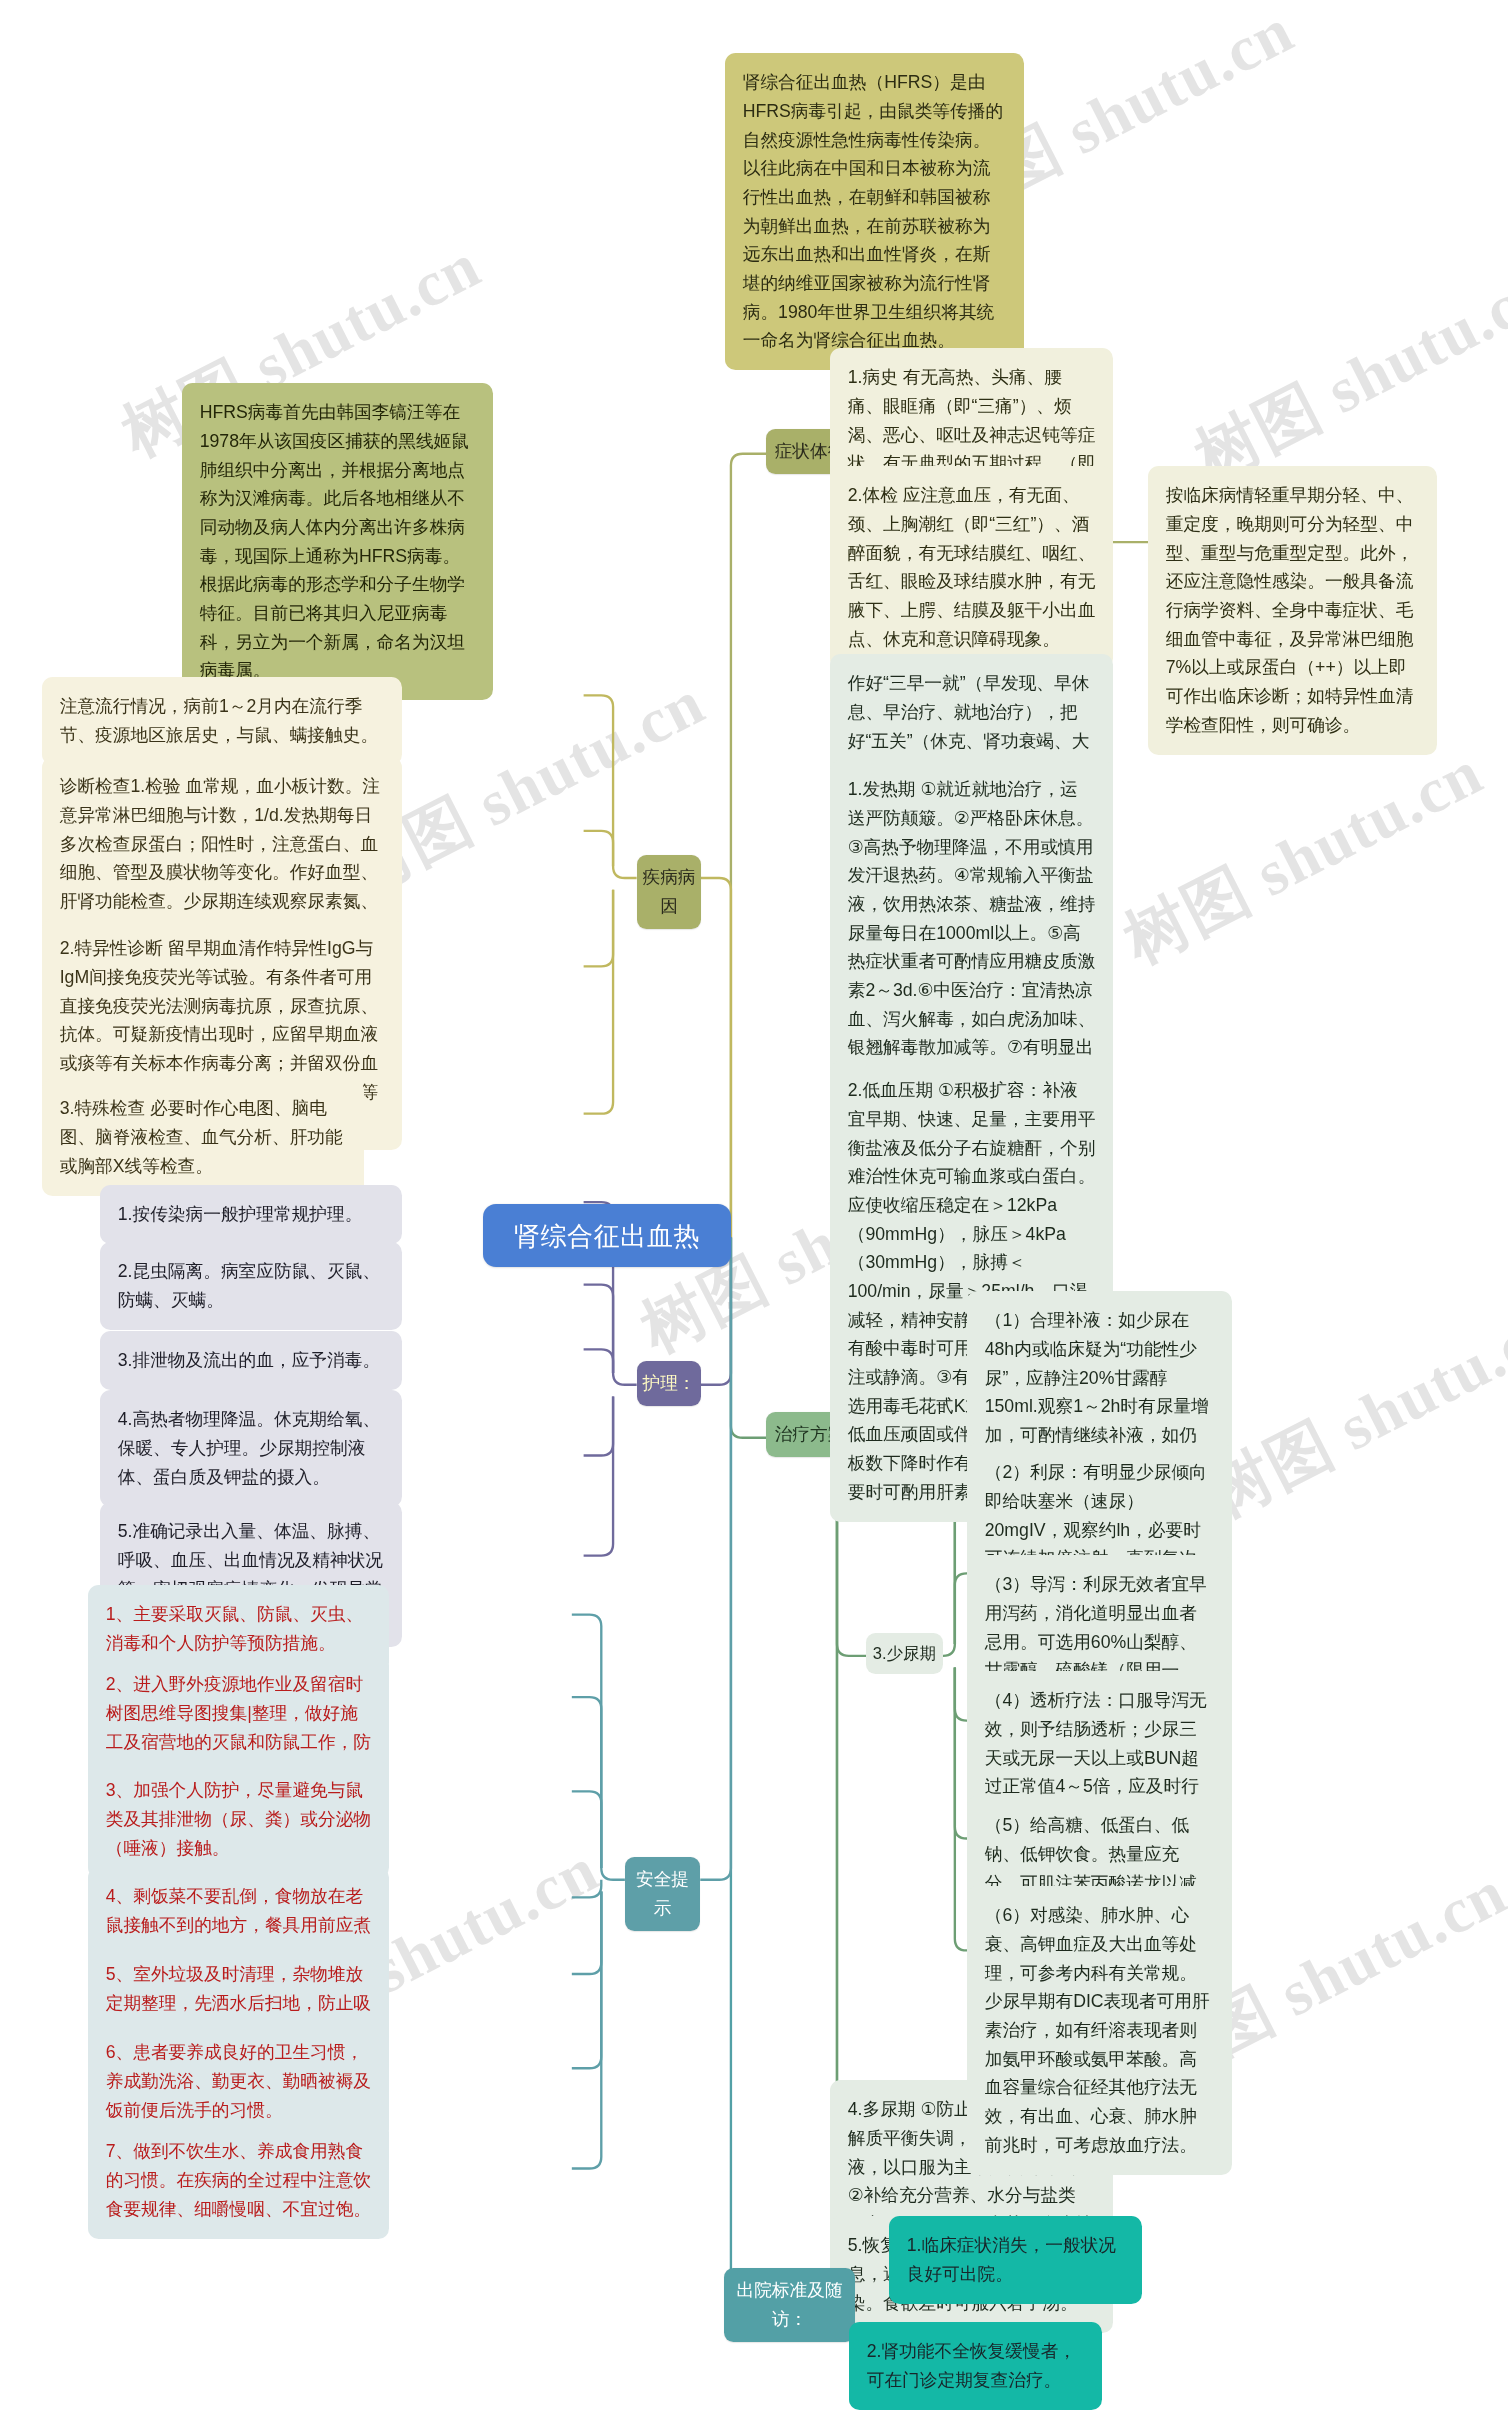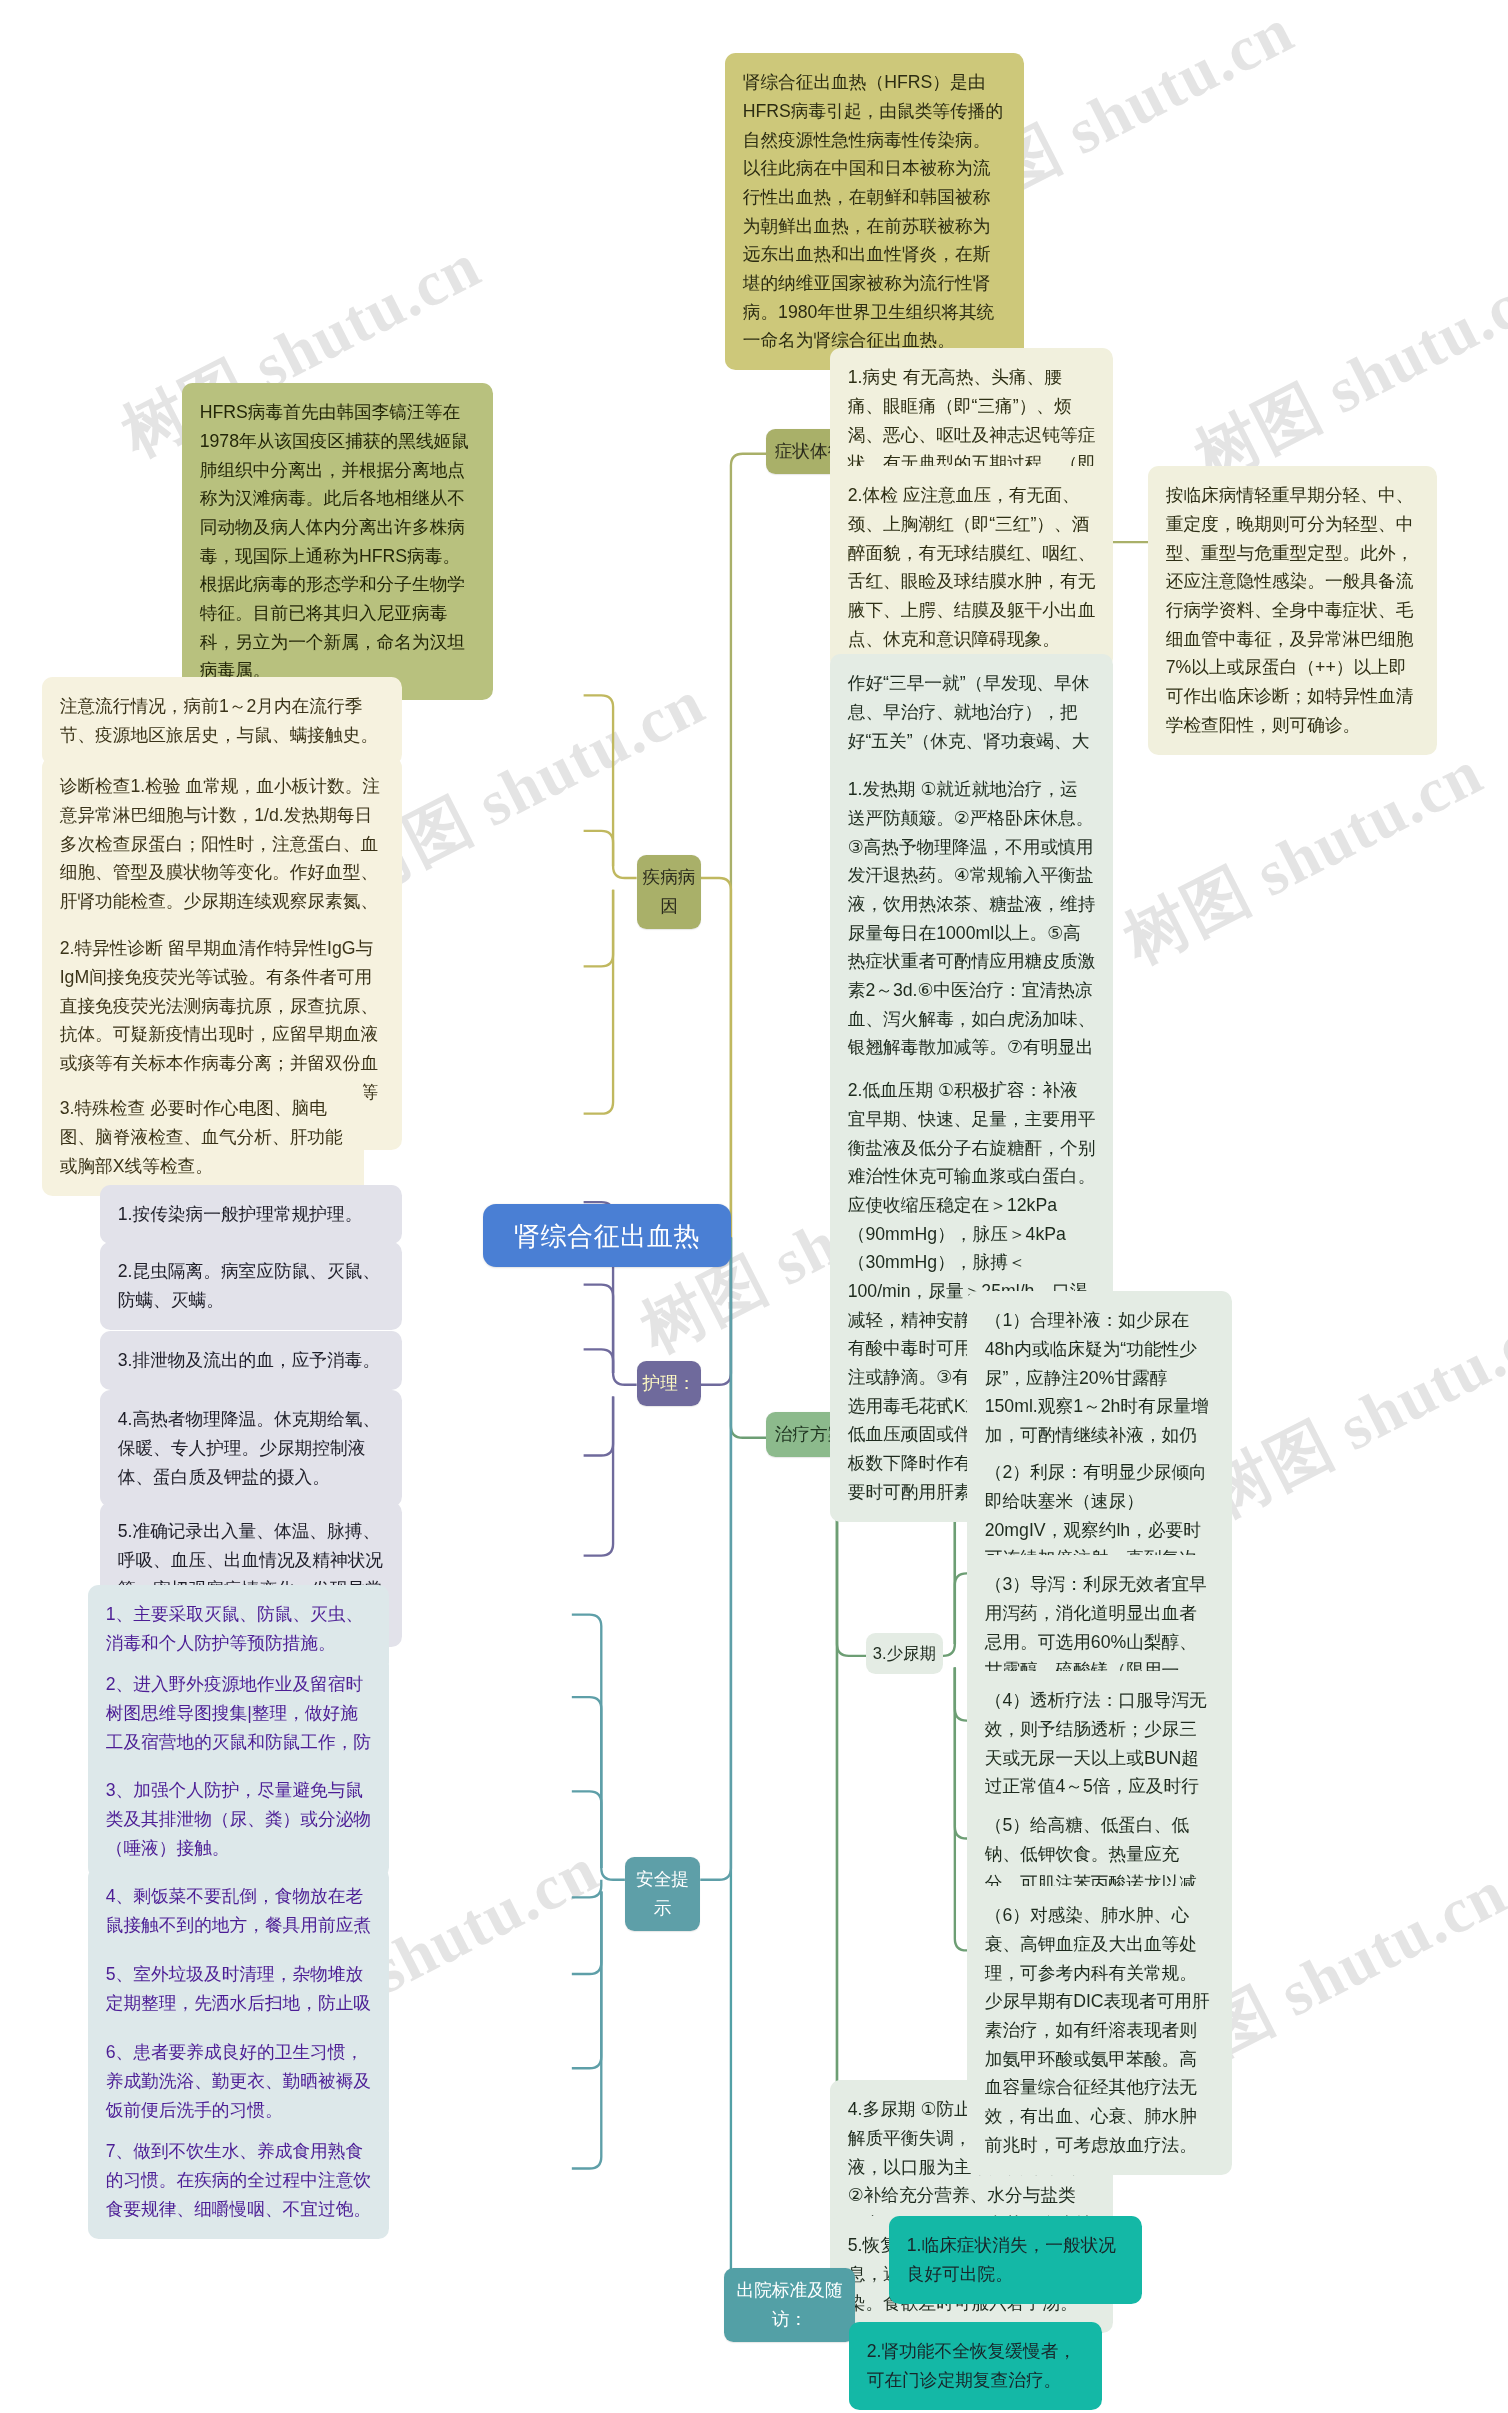--- a/index.html
+++ b/index.html
@@ -32,21 +32,21 @@
   .cat-teal{background:#5e9fa8;color:#ffffff;}
   .cat-teal3{background:#53a0a6;color:#ffffff;}
 
   
   .card-olive{background:#f1f0dd;color:#2e2f14;}
   .card-cream{background:#f6f2df;color:#3a3318;}
   .card-khaki{background:#cdc87a;color:#2c2c12;}
   .card-sage{background:#b8c17e;color:#232608;}
   .card-mint{background:#e4ece4;color:#1d2a1d;}
   .card-lav{background:#e2e2ea;color:#1e1e28;}
-  .card-ice{background:#dde8ea;color:#4c1d95;}
+  .card-ice{background:#dde8ea;color:#b91c1c;}
   .card-ice2{background:#14b8a6;color:#18262a;}
 
   
   #links{position:absolute;left:0;top:0;width:1509px;height:2413px;pointer-events:none;}
   #links path{fill:none;stroke-width:4;}
 </style>
 </head>
 <body>
 
 <div id="canvas">

